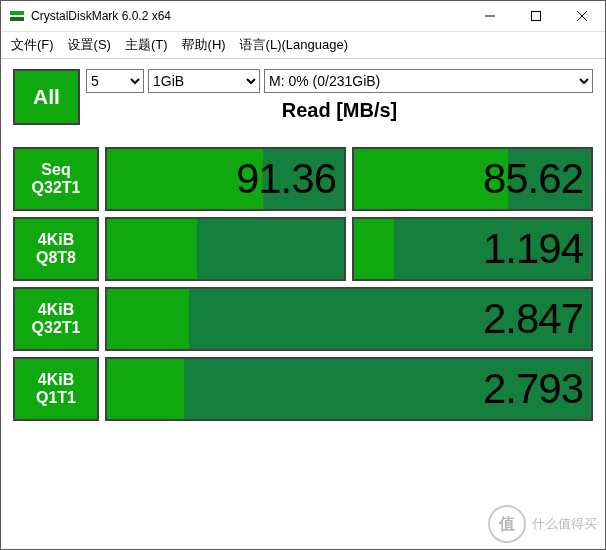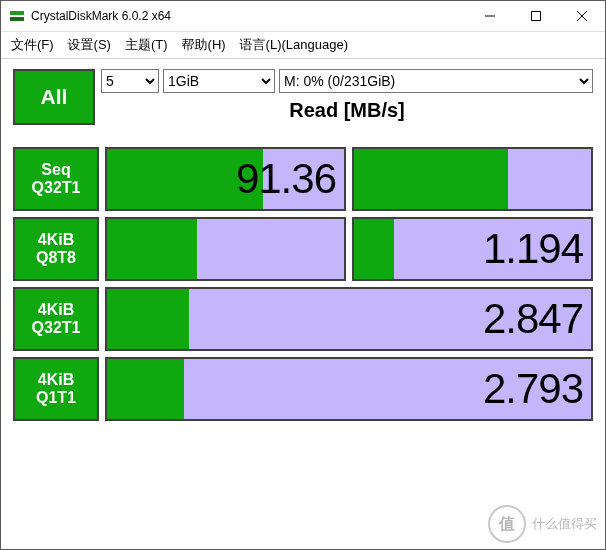--- a/index.html
+++ b/index.html
@@ -5,33 +5,33 @@
   html,body{margin:0;padding:0;font-family:"Microsoft YaHei","Segoe UI",Arial,sans-serif;background:#fff}
   .window{width:606px;height:550px;border:1px solid #5a5a5a;box-sizing:border-box;background:#fff;position:relative;}
   .titlebar{height:30px;display:flex;align-items:center;border-bottom:1px solid #e0e0e0;justify-content:space-between;}
   .titlebar .app-icon{width:16px;height:16px;margin:0 6px 0 8px;display:flex;align-items:center;justify-content:center}
   .titlebar .title{font-size:12px;color:#000;flex:1}
   .winbtn{width:46px;height:30px;display:flex;align-items:center;justify-content:center;font-size:10px;color:#333}
   .menubar{height:26px;display:flex;align-items:center;padding:0 6px;font-size:13px;border-bottom:1px solid #d0d0d0;gap:6px}
   .menubar span{padding:2px 4px}
   .content{padding:10px 12px 6px 12px}
   .toprow{display:flex;align-items:stretch;gap:6px}
-  .btn-all{width:82px;height:56px;background:#0fa80f;color:#fff;display:flex;align-items:center;justify-content:center;font-size:21px;font-weight:bold;border:2px solid #404040;box-sizing:border-box}
+  .btn-all{width:67px;height:56px;background:#0fa80f;color:#fff;display:flex;align-items:center;justify-content:center;font-size:21px;font-weight:bold;border:2px solid #404040;box-sizing:border-box}
   .topright{flex:1;display:flex;flex-direction:column;gap:6px}
   .selects{display:flex;gap:4px}
   select{height:24px;font-size:14px;border:1px solid #767676;background:#fff}
   .sel-count{width:58px}
   .sel-size{width:112px}
   .sel-drive{flex:1}
   .headers{display:flex;text-align:center;font-weight:bold;font-size:20px}
   .headers div{flex:1}
   .rows{display:flex;flex-direction:column;gap:6px;margin-top:22px}
   .row{display:flex;gap:6px;height:64px}
   .row-label{width:86px;background:#0fa80f;color:#fff;display:flex;flex-direction:column;align-items:center;justify-content:center;font-size:16px;font-weight:bold;border:2px solid #404040;box-sizing:border-box;line-height:1.1}
-  .cell{flex:1;border:2px solid #404040;box-sizing:border-box;position:relative;background:#c4b5fd;display:flex;align-items:center;justify-content:flex-end;padding-right:8px;overflow:hidden}
+  .cell{flex:1;border:2px solid #404040;box-sizing:border-box;position:relative;background:#15803d;display:flex;align-items:center;justify-content:flex-end;padding-right:8px;overflow:hidden}
   .cell .bar{position:absolute;left:0;top:0;bottom:0;background:#0fa80f}
   .cell .val{position:relative;font-size:42px;font-weight:500;letter-spacing:-1px;color:#000;font-family:Arial,sans-serif}
   .watermark{position:absolute;right:8px;bottom:6px;display:flex;align-items:center;gap:6px;opacity:.35;font-size:13px;color:#333}
   .watermark .circ{width:34px;height:34px;border:2px solid #666;border-radius:50%;display:flex;align-items:center;justify-content:center;font-size:16px;font-weight:bold}
 </style>
 </head>
 <body>
 
 <div class="window">
   <div class="titlebar">
@@ -88,20 +88,21 @@
           <div class="row-label">
             <span>Seq</span>
             <span>Q32T1</span>
           </div>
           <div class="cell">
             <div class="bar" style="width: 66%;"></div>
             <div class="val">91.36</div>
           </div>
           <div class="cell">
             <div class="bar" style="width: 65%;"></div>
+            <div class="val">85.62</div>
           </div>
         </div>
         <div class="row">
           <div class="row-label">
             <span>4KiB</span>
             <span>Q8T8</span>
           </div>
           <div class="cell">
             <div class="bar" style="width: 38%;"></div>
           </div>

